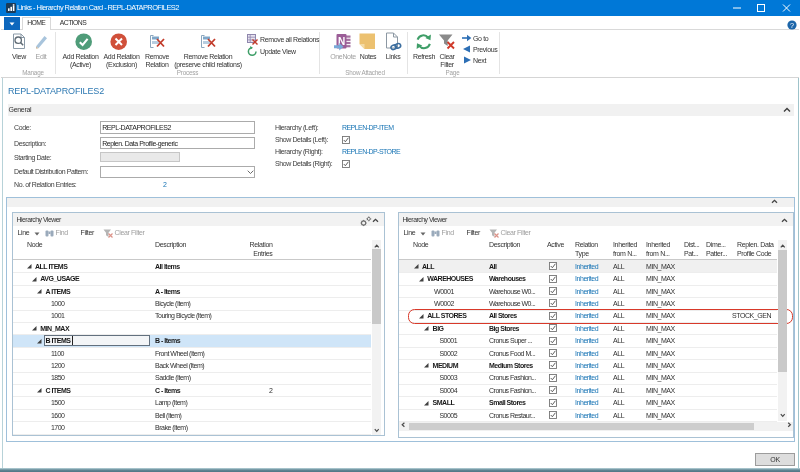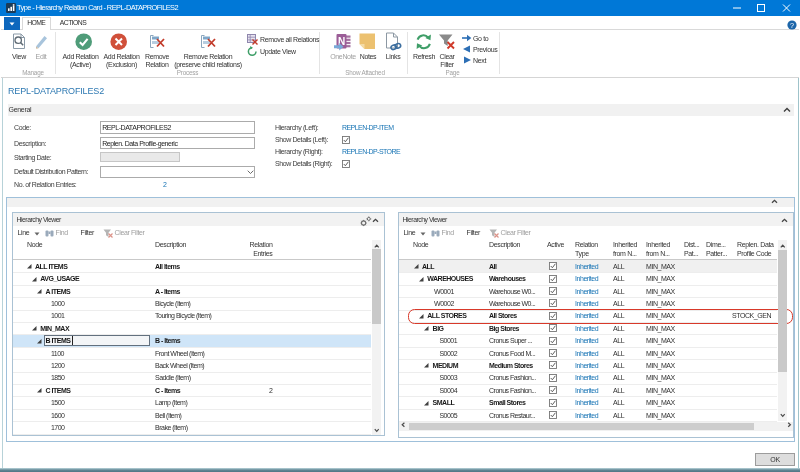--- a/index.html
+++ b/index.html
@@ -9,21 +9,21 @@
 <div style="position:absolute;left:798px;top:16px;width:1px;height:452px;background:#9fc3ca;"></div>
 <div style="position:absolute;left:0;top:468px;width:800px;height:4px;background:linear-gradient(#bcd6dc,#628795,#4f7584);"></div>
 <div style="position:absolute;left:0;top:0;width:800px;height:16px;background:#0078d7;"></div>
 <svg class="abs" style="left:6px;top:3px" width="10" height="10">
     <rect x="0" y="0" width="10" height="10" rx="1.2" fill="#1c3b57"></rect>
     <rect x="2" y="5.3" width="1.6" height="2.7" fill="#fff"></rect>
     <rect x="4.4" y="3.8" width="1.6" height="4.2" fill="#fff"></rect>
     <rect x="6.8" y="2.2" width="1.6" height="5.8" fill="#fff"></rect>
     <rect x="6.8" y="1" width="1.6" height="0.8" fill="#fff"></rect>
   </svg>
-<div style="position:absolute;left:17px;top:2.5px;font-size:7.4px;color:#fff;letter-spacing:-0.55px;line-height:10px;white-space:nowrap;">Type - Hierarchy Relation Card - REPL-DATAPROFILES2</div>
+<div style="position:absolute;left:17px;top:2.5px;font-size:7.4px;color:#fff;letter-spacing:-0.55px;line-height:10px;white-space:nowrap;">Links - Hierarchy Relation Card - REPL-DATAPROFILES2</div>
 <svg class="abs" style="left:728px;top:0" width="70" height="16">
     <line x1="5" y1="8" x2="13" y2="8" stroke="#fff" stroke-width="1"></line>
     <rect x="29.5" y="4.5" width="7" height="7" fill="none" stroke="#fff" stroke-width="1"></rect>
     <line x1="55" y1="4.5" x2="62" y2="11.5" stroke="#fff" stroke-width="1"></line>
     <line x1="62" y1="4.5" x2="55" y2="11.5" stroke="#fff" stroke-width="1"></line>
   </svg>
 <div style="position:absolute;left:1px;top:16px;width:798px;height:14px;background:#fff;"></div>
 <div style="position:absolute;left:1px;top:29px;width:798px;height:1px;background:#d9d9d9;"></div>
 <div style="position:absolute;left:4px;top:16.5px;width:15.5px;height:13px;background:#0d67bd;"></div>
 <svg class="abs" style="left:9px;top:21.5px" width="6" height="4">

